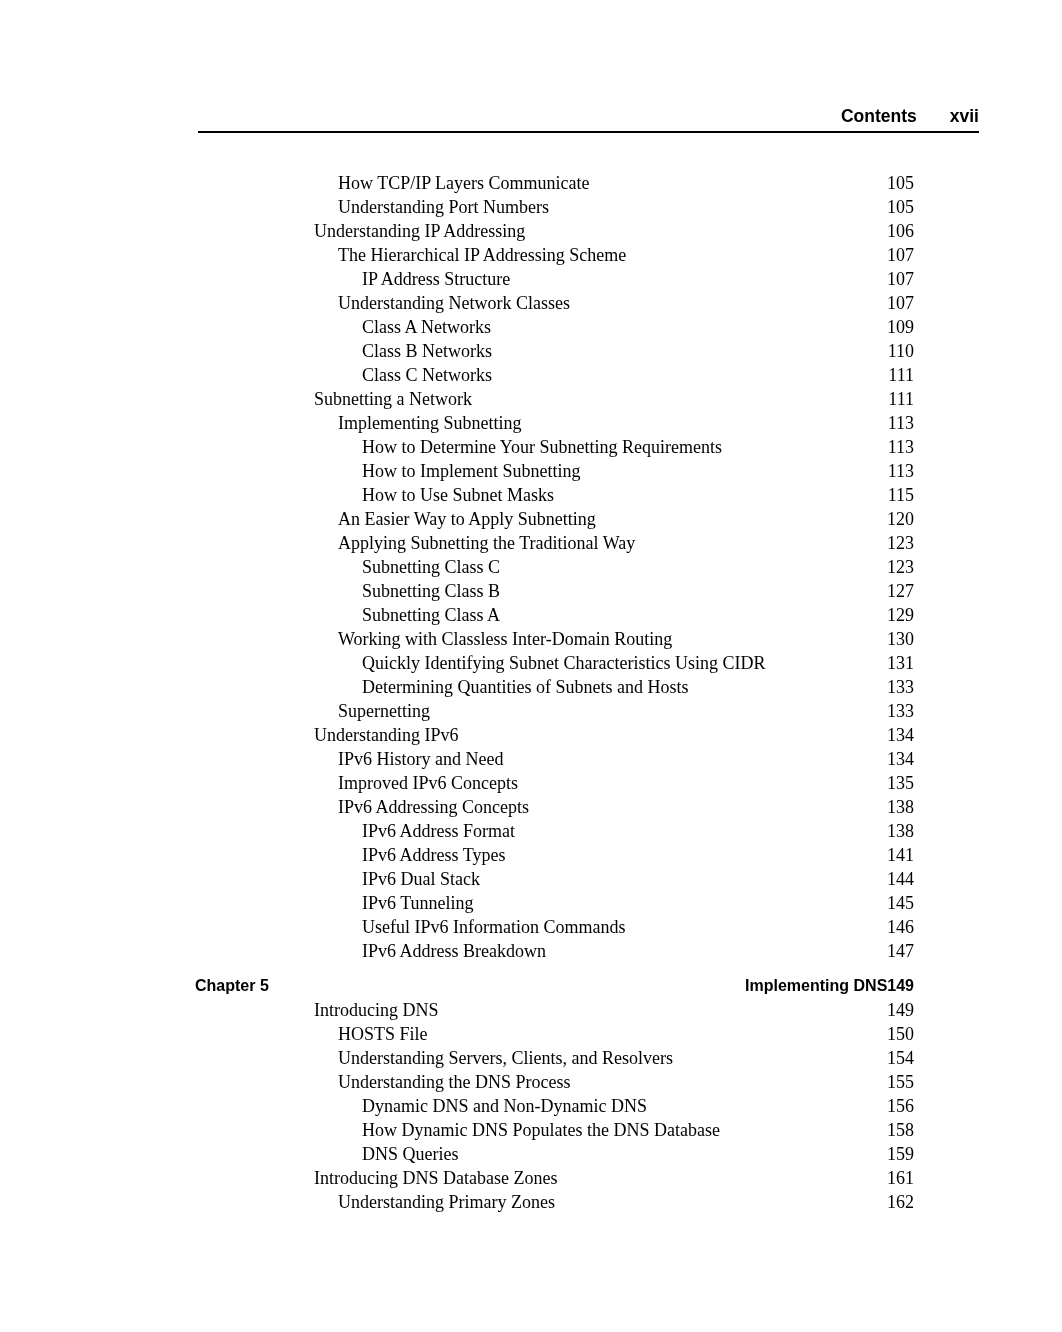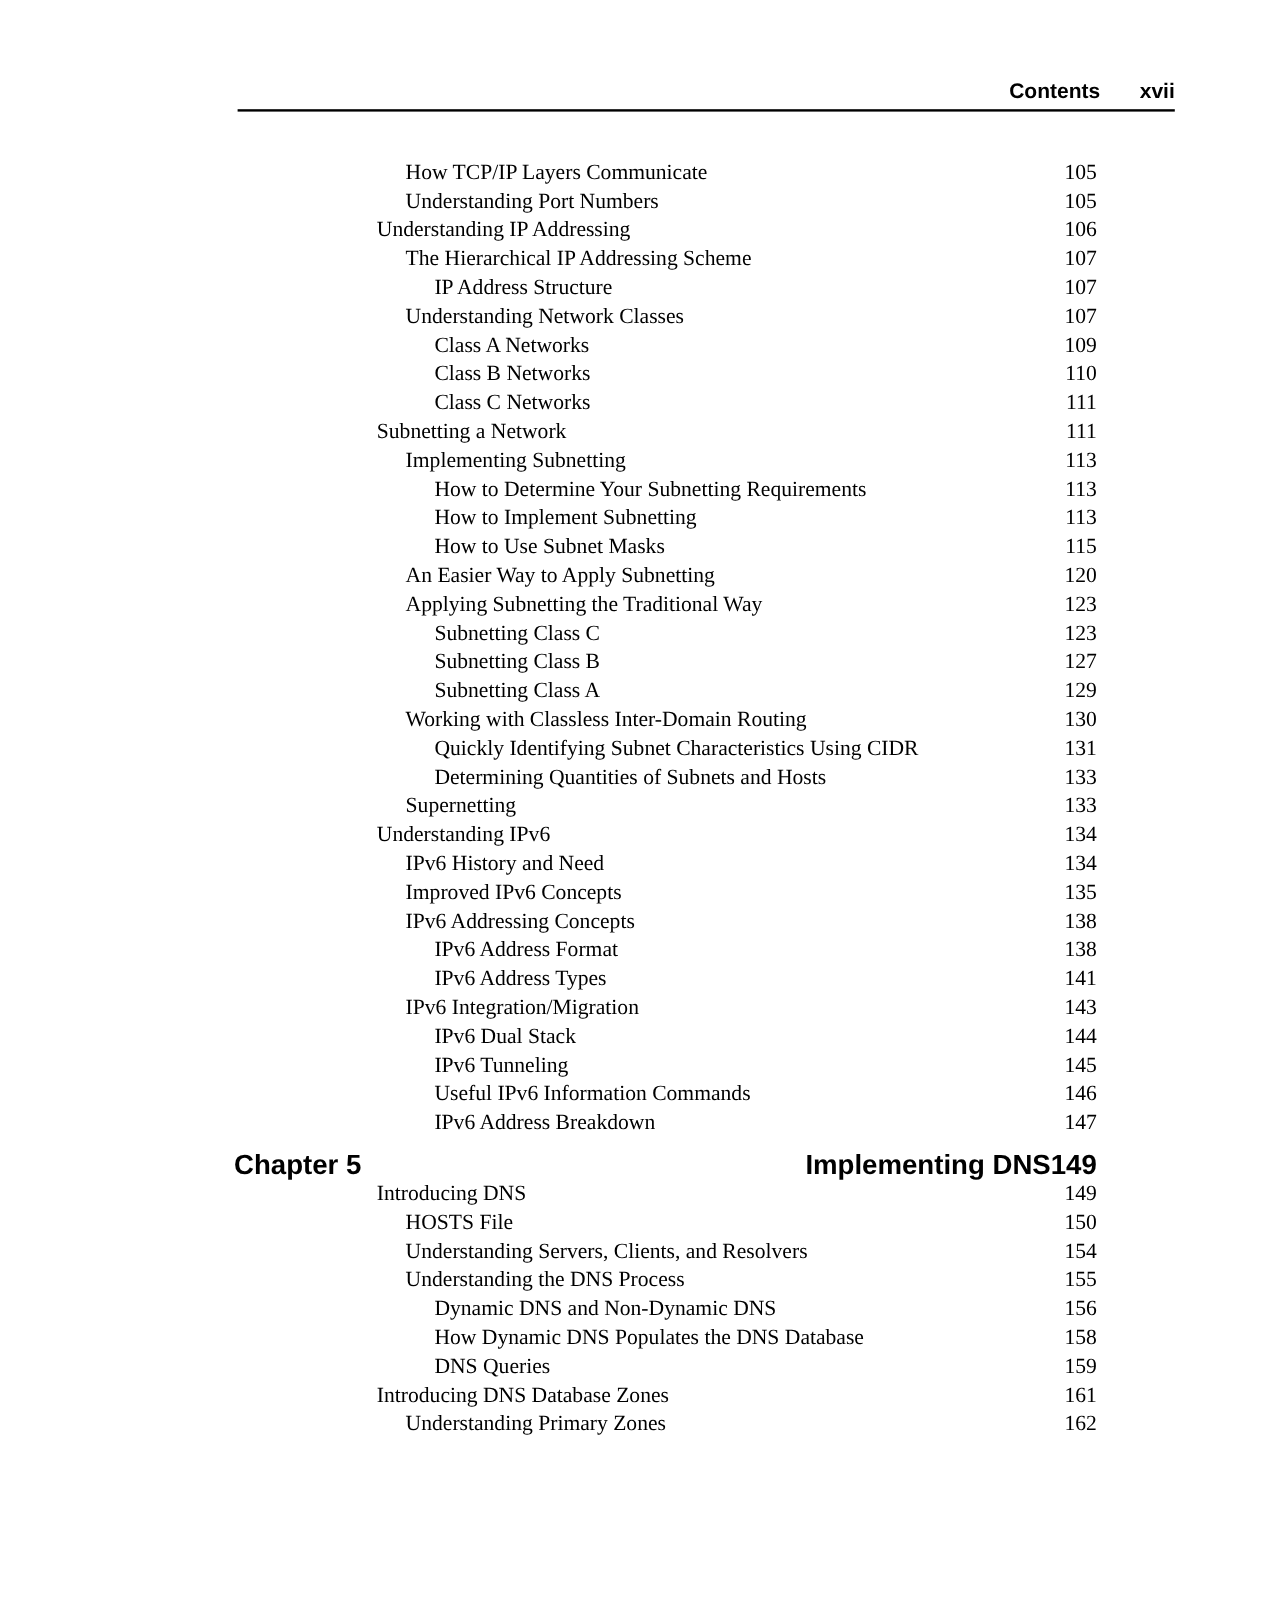--- a/index.html
+++ b/index.html
@@ -9,20 +9,21 @@
     background: #ffffff;
     font-family: "Liberation Serif", serif;
     color: #000000;
     overflow: hidden;
   }
   .page {
     position: relative;
     width: 1062px;
     height: 1008px;
     background: #ffffff;
+    margin-top: 40px;
   }
   
   .running-head {
     position: absolute;
     top: 64px;
     left: 198px;
     width: 781px;
     text-align: right;
     font-family: "Liberation Sans", sans-serif;
     font-weight: 700;
@@ -66,21 +67,21 @@
     white-space: nowrap;
   }
   
   .chapter-row {
     display: flex;
     height: 24px;
     line-height: 24px;
     margin-top: 11px;
     font-family: "Liberation Sans", sans-serif;
     font-weight: 700;
-    font-size: 23px;
+    font-size: 16px;
     white-space: nowrap;
   }
   .ch-label { width: 119px; }
   .ch-title { flex: 1; text-align: right; }
   .ch-page  { text-align: right; }
 </style>
 </head>
 <body>
 
 <div class="page">
@@ -203,24 +204,20 @@
     <span class="toc-page">138</span>
   </div>
         <div class="toc-row level-3">
     <span class="toc-title">IPv6 Address Format</span>
     <span class="toc-page">138</span>
   </div>
         <div class="toc-row level-3">
     <span class="toc-title">IPv6 Address Types</span>
     <span class="toc-page">141</span>
   </div>
-        <div class="toc-row level-2">
-    <span class="toc-title">IPv6 Integration/Migration</span>
-    <span class="toc-page">143</span>
-  </div>
         <div class="toc-row level-3">
     <span class="toc-title">IPv6 Dual Stack</span>
     <span class="toc-page">144</span>
   </div>
         <div class="toc-row level-3">
     <span class="toc-title">IPv6 Tunneling</span>
     <span class="toc-page">145</span>
   </div>
         <div class="toc-row level-3">
     <span class="toc-title">Useful IPv6 Information Commands</span>

